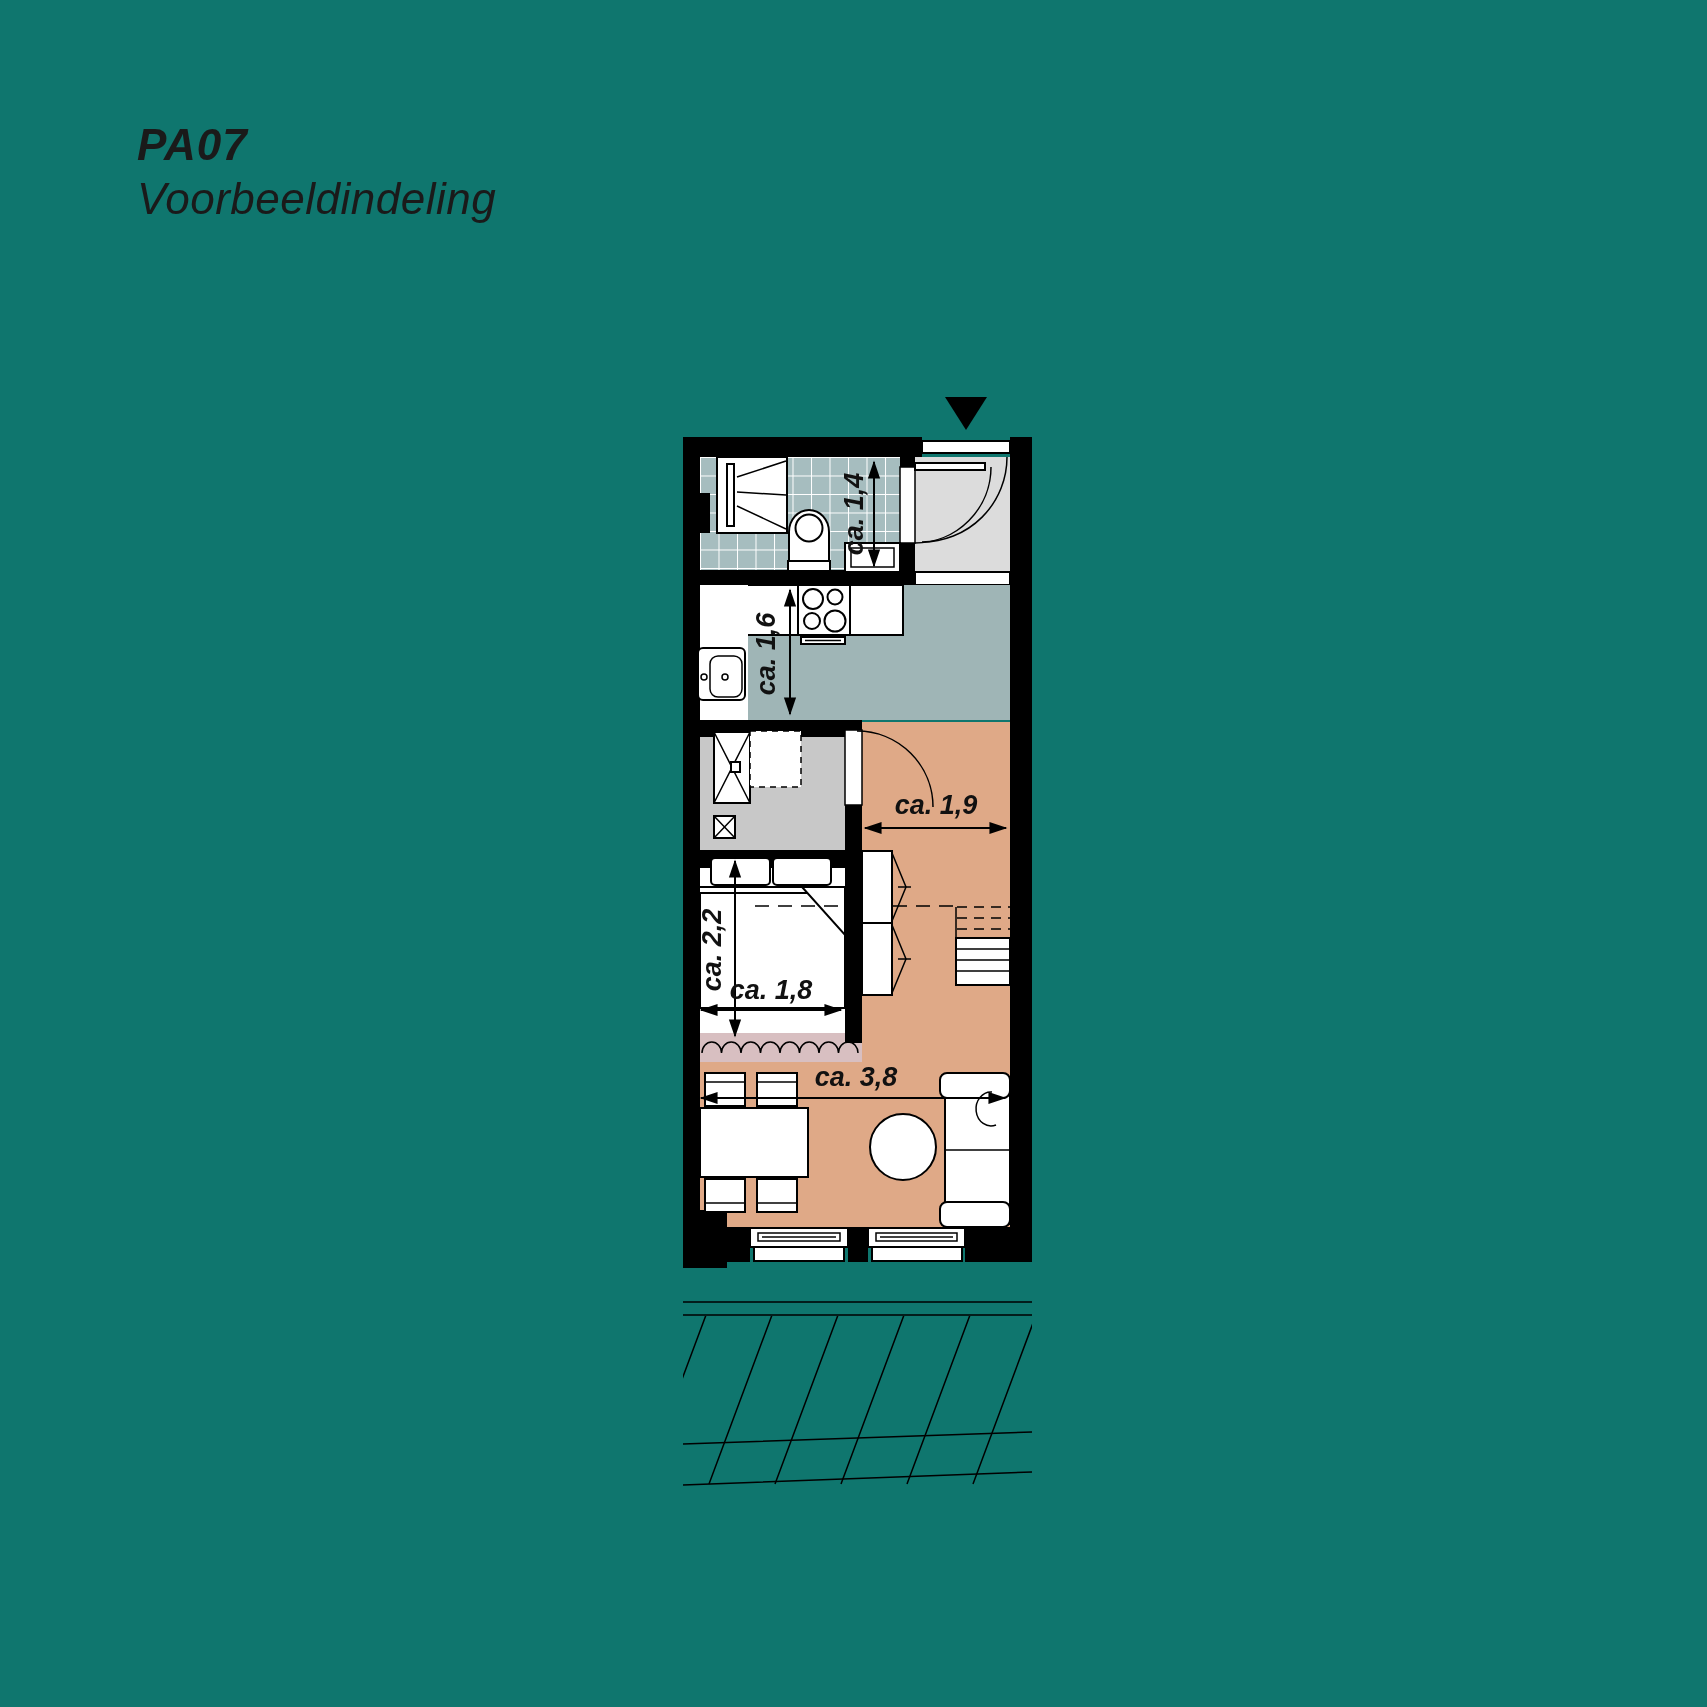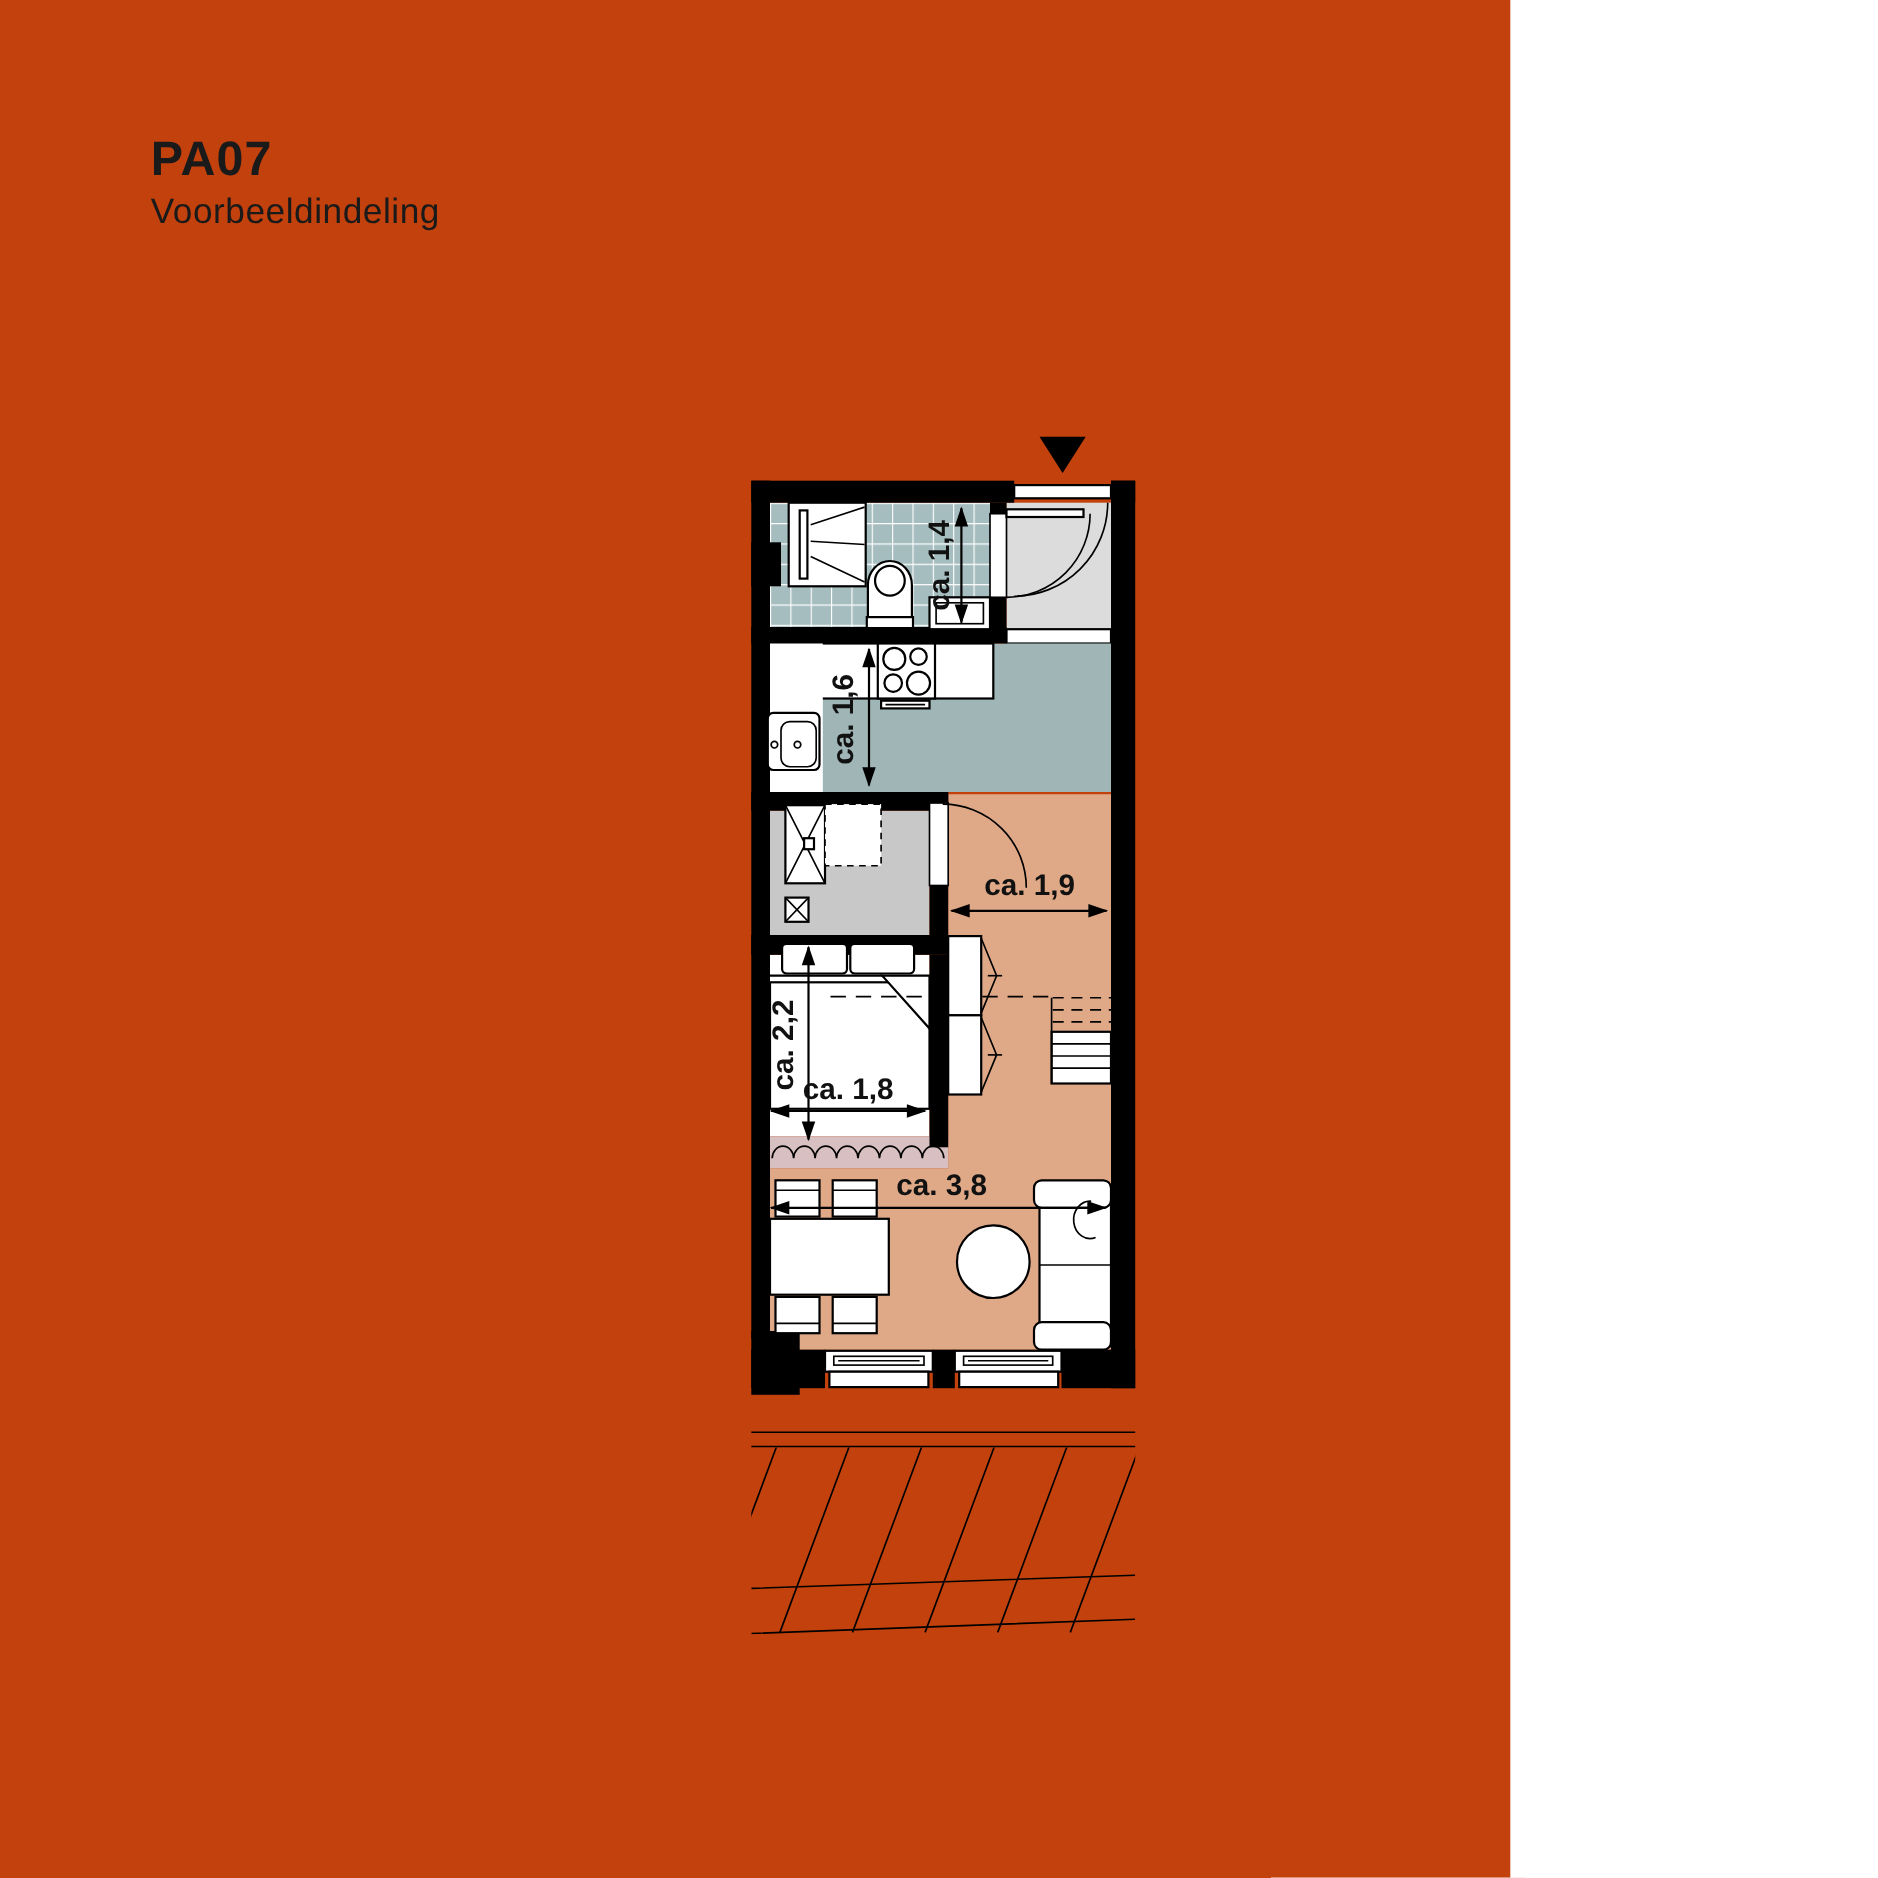--- a/index.html
+++ b/index.html
@@ -1,20 +1,20 @@
 <!DOCTYPE html>
 <html><head>
 <meta charset="utf-8">
 <style>
   html,body{margin:0;padding:0;background:#fff;}
-  .page{position:relative;width:1373px;height:1707px;background:#c2410c;overflow:hidden;
-        font-family:"Liberation Sans", sans-serif;}
+  .page{position:relative;width:1707px;height:1707px;background:#0f766e;overflow:hidden;
+        font-family:"Liberation Sans", sans-serif;font-style:italic;}
   .titleblock{position:absolute;left:137px;top:122px;color:#1a1a1a;}
   .title-code{font-size:44px;font-weight:700;line-height:1.05;letter-spacing:1px;}
-  .title-sub{font-size:32px;font-weight:400;line-height:1.15;margin-top:6px;letter-spacing:0.5px;}
+  .title-sub{font-size:44px;font-weight:400;line-height:1.15;margin-top:6px;letter-spacing:0.5px;}
   svg{position:absolute;left:0;top:0;}
   .w{fill:#000;stroke:none;}
   .fx{fill:#fff;stroke:#000;stroke-width:2;}
   .ln{fill:none;stroke:#000;stroke-width:2;}
   .thin{fill:none;stroke:#000;stroke-width:1.5;}
   .dim{fill:none;stroke:#000;stroke-width:2;}
   .dimtxt{font-family:"Liberation Sans",sans-serif;font-size:27px;font-weight:600;fill:#111;}
 </style>
 </head>
 <body>

